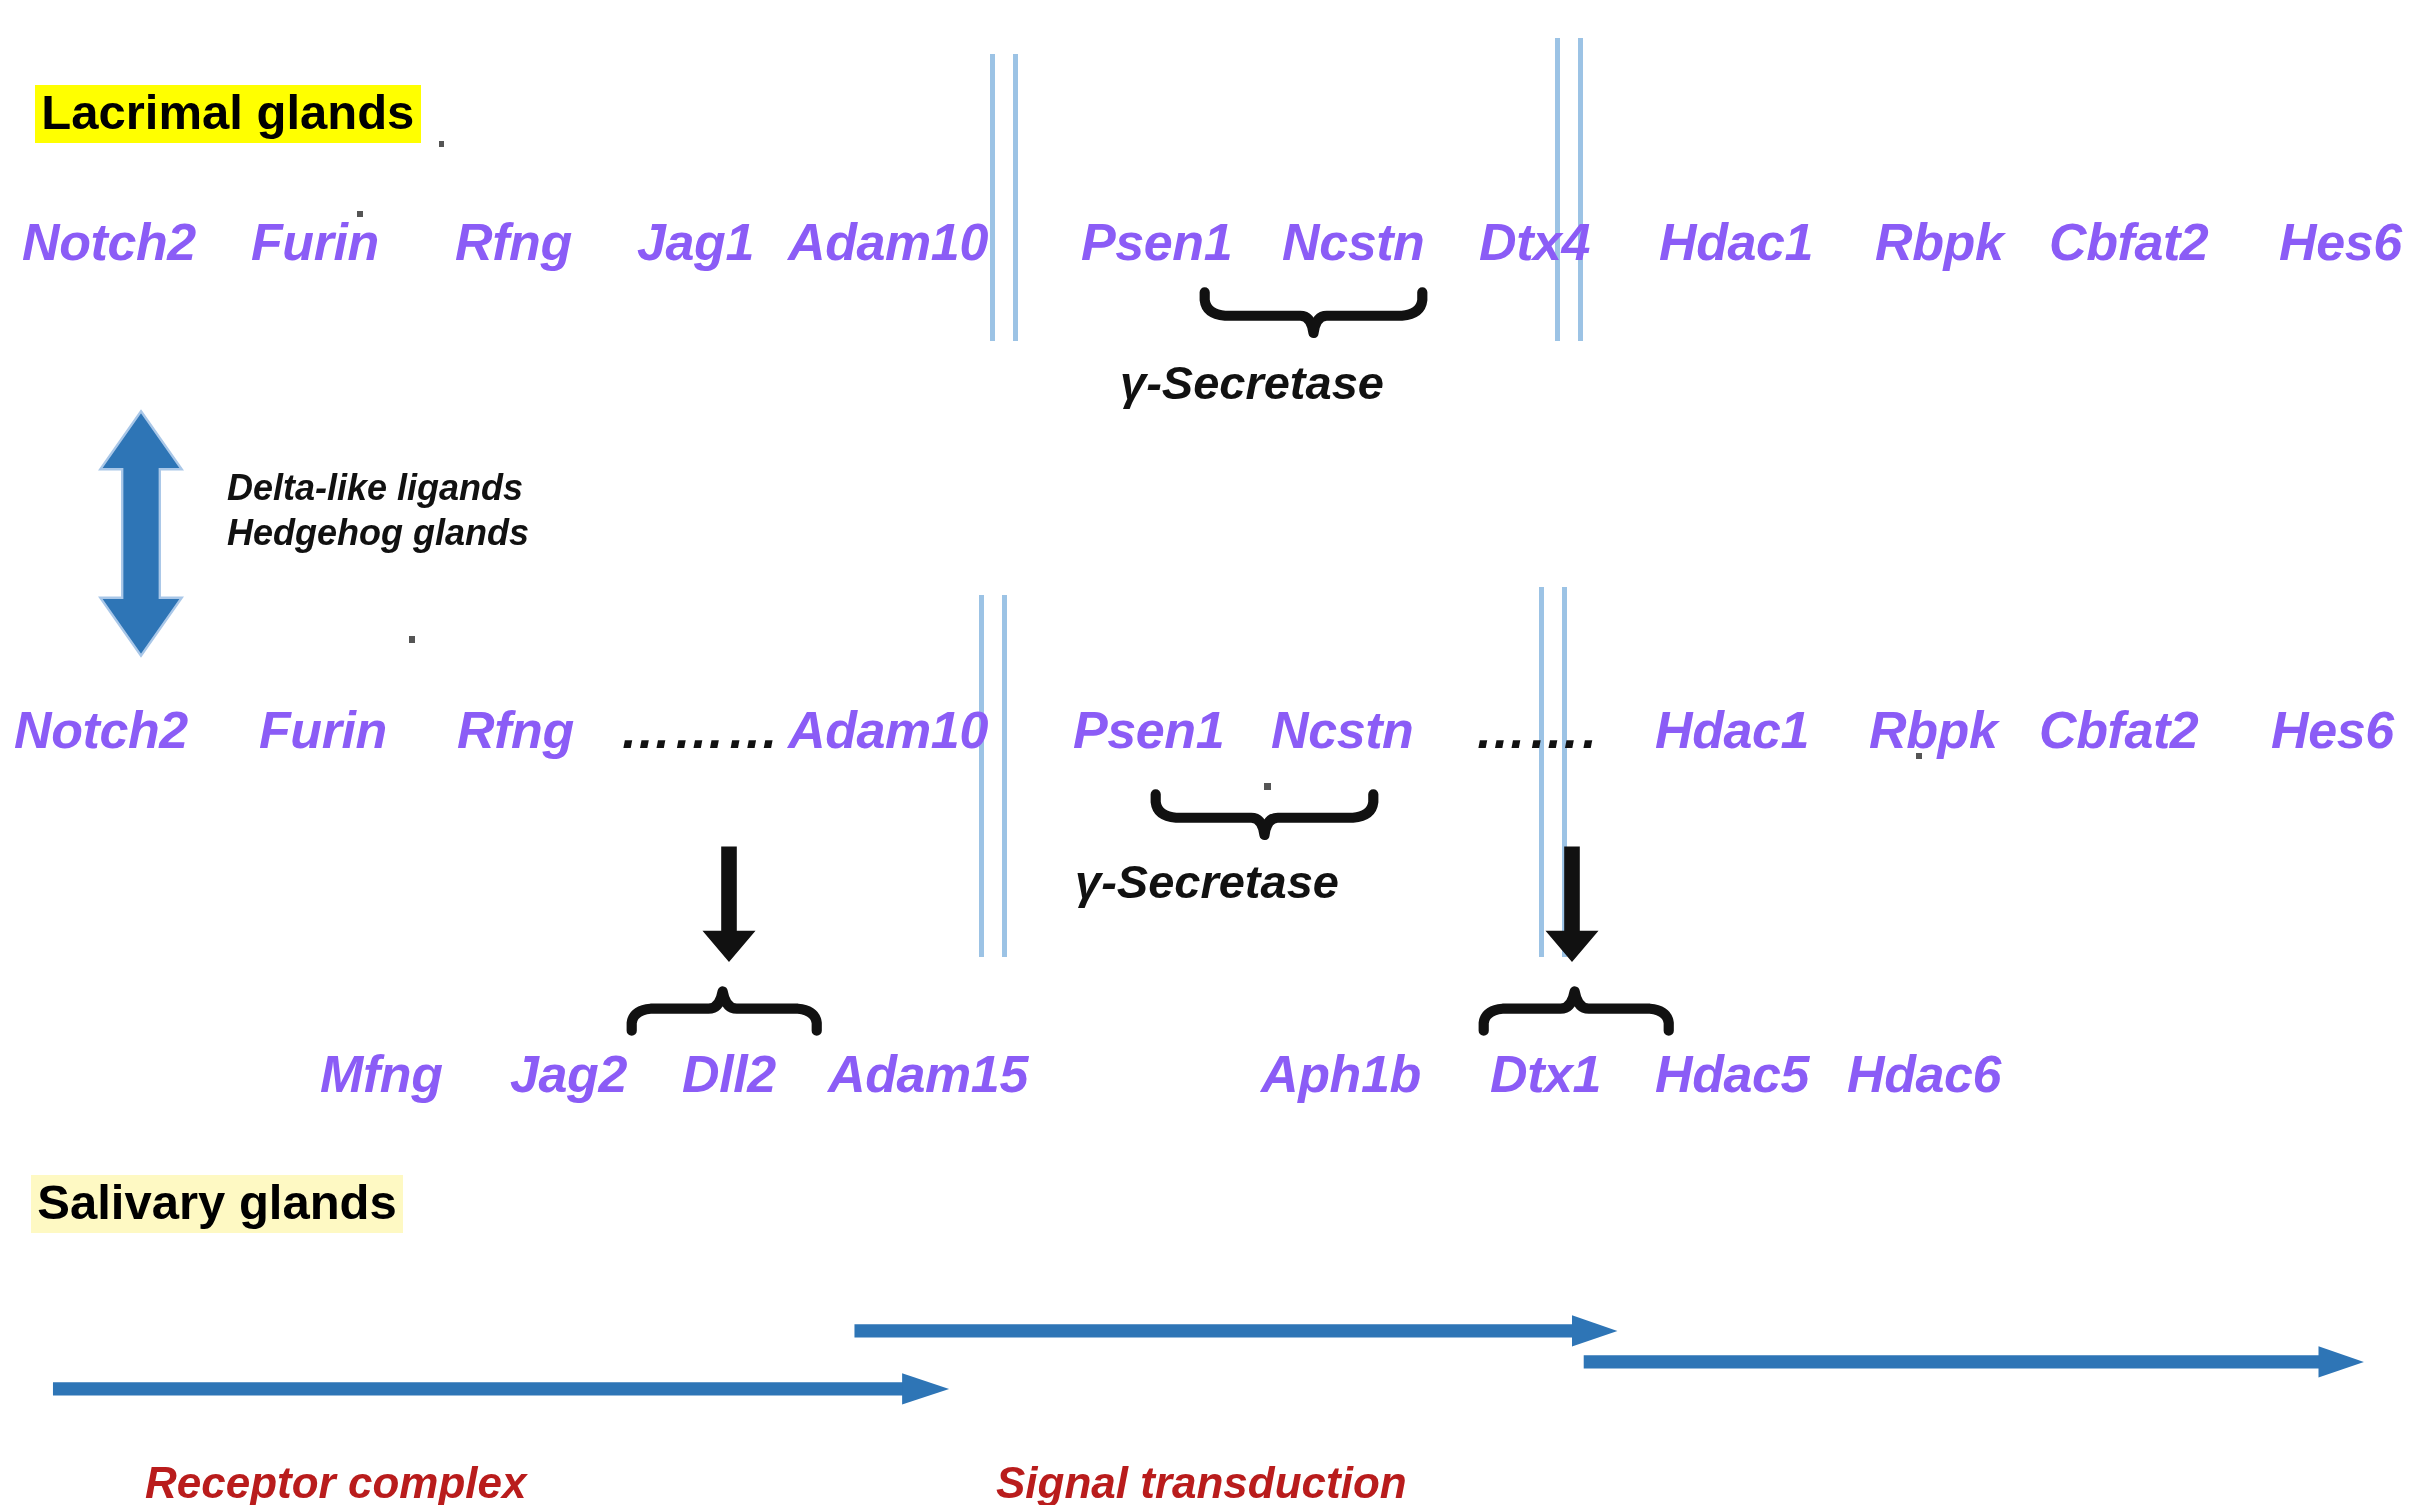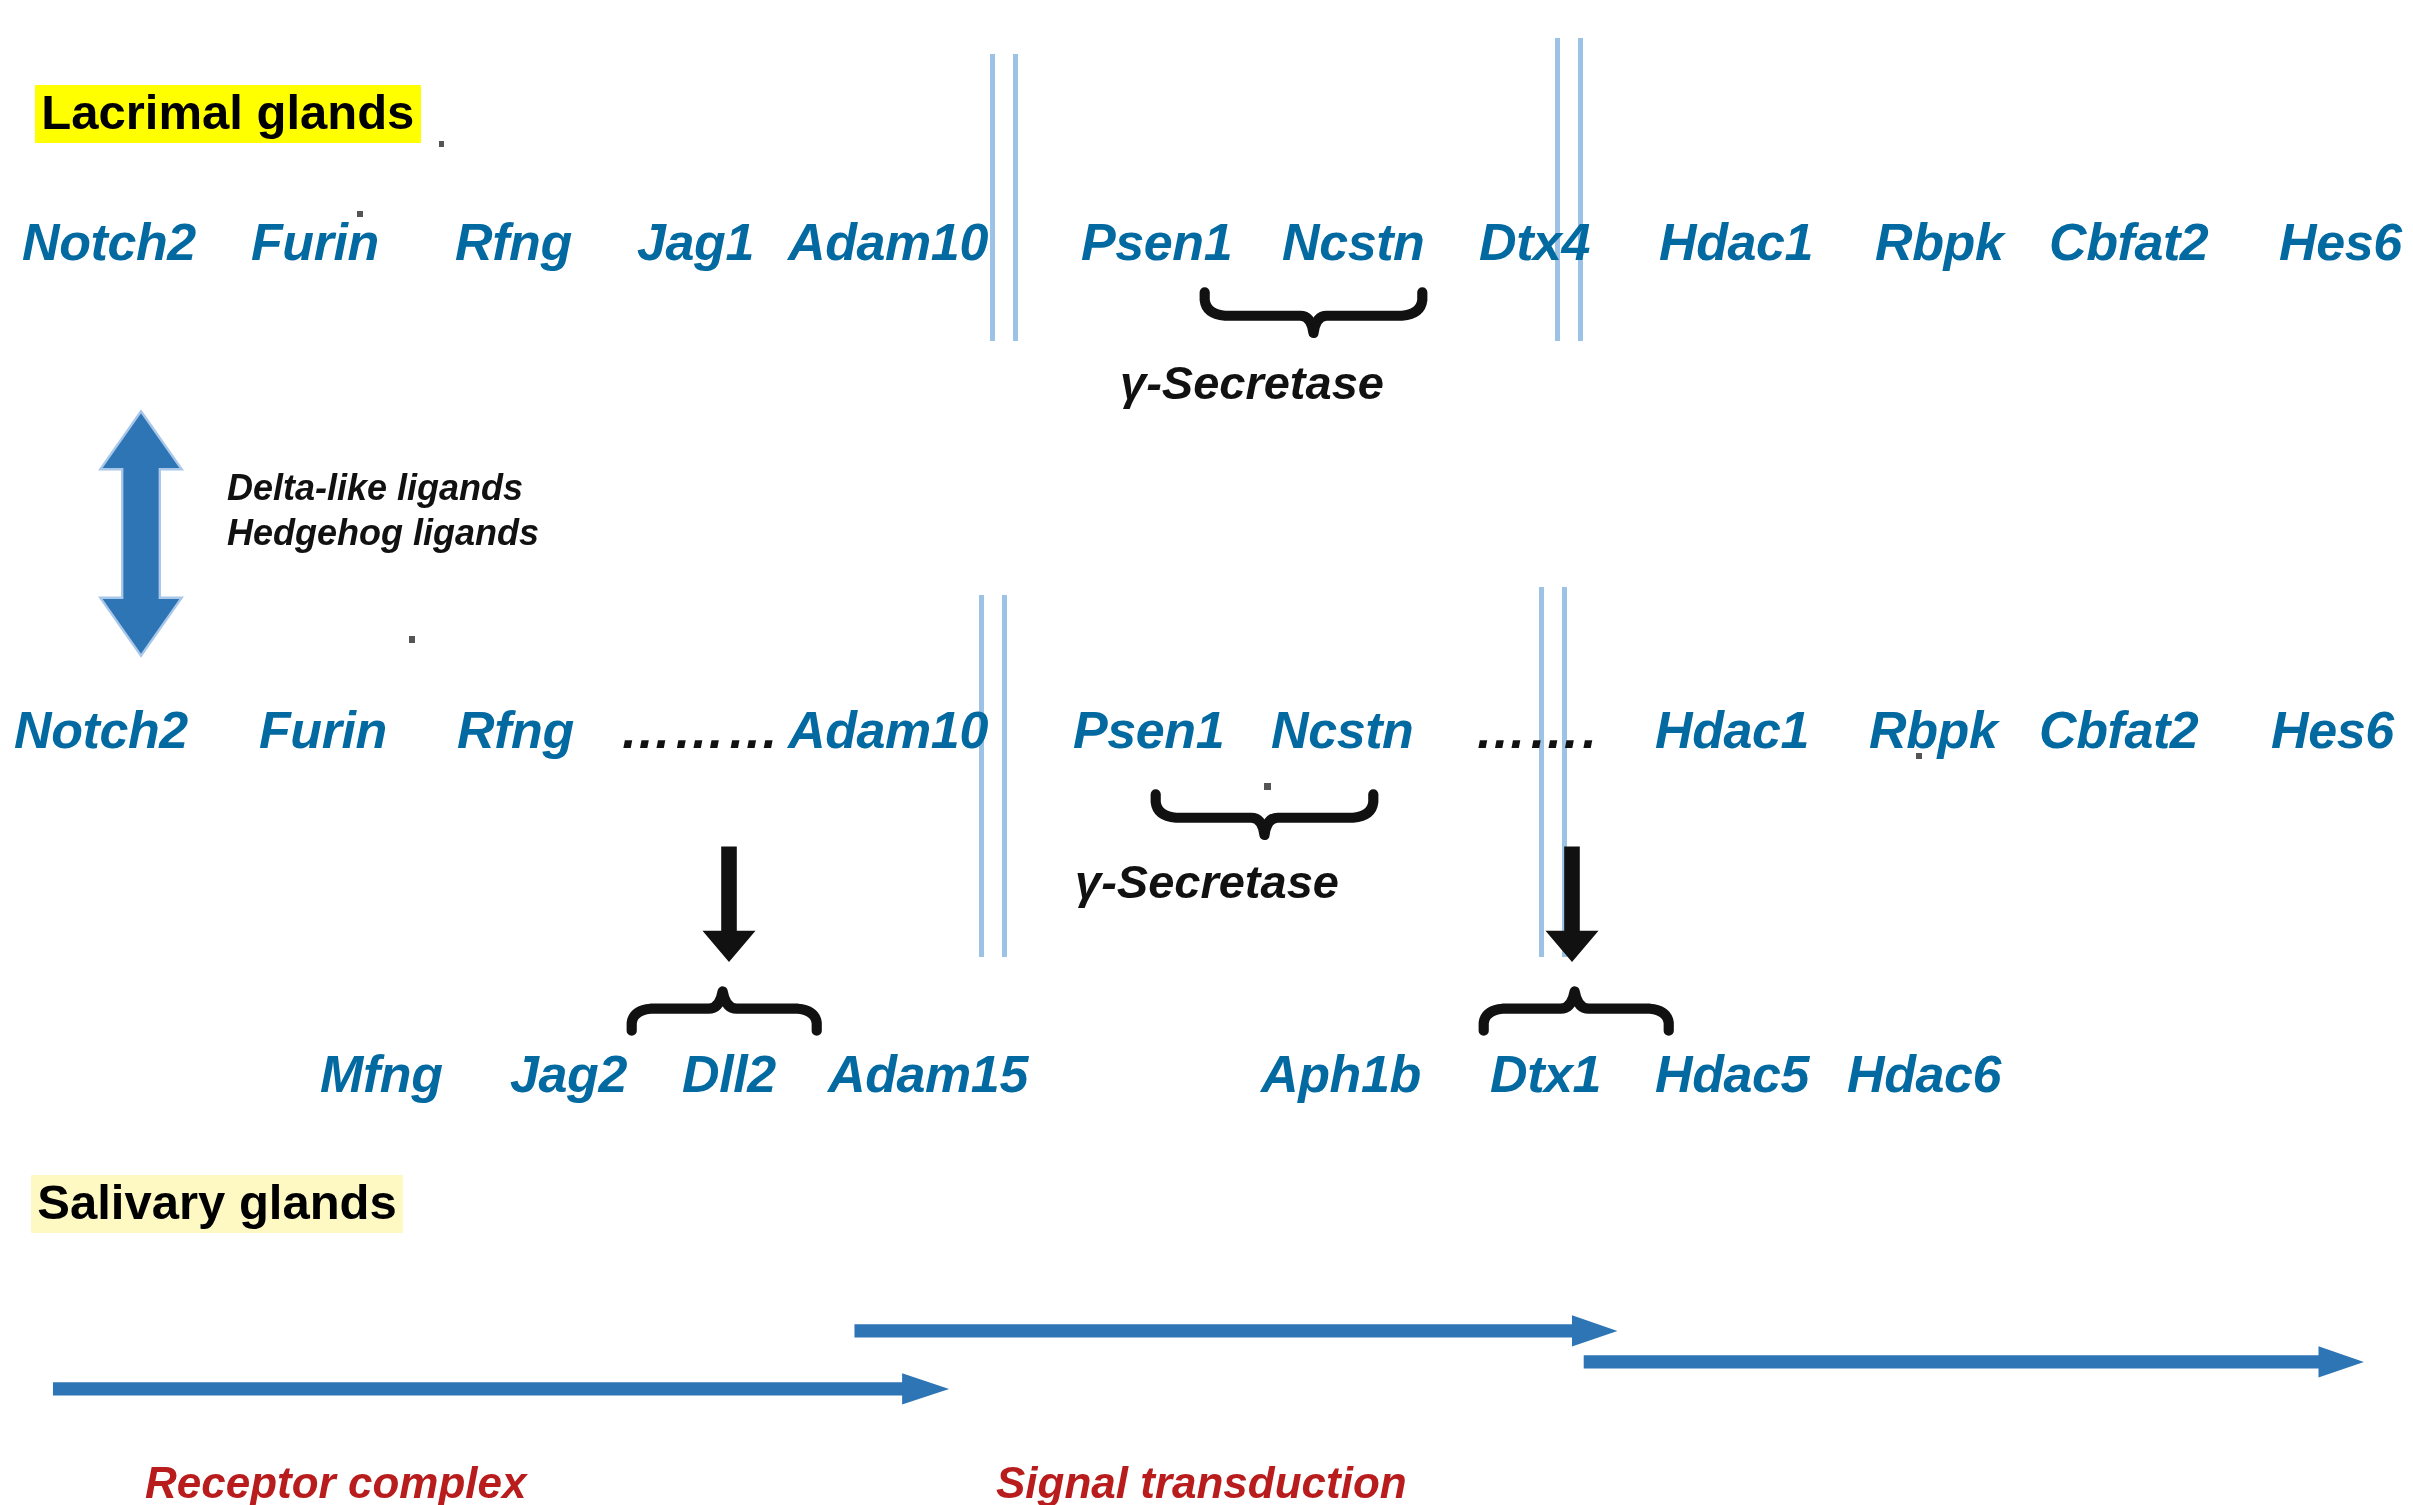--- a/index.html
+++ b/index.html
@@ -12,21 +12,21 @@
   
   .glabel{
     font-weight:bold;font-style:normal;font-size:49px;color:#000000;
     line-height:1.05;padding:1.6px 6.3px 4.7px 6.3px;
   }
   .hl-yellow{background:#FFFF00;}
   .hl-green{background:#fef9c3;}
 
   
   .gene{
-    font-weight:bold;font-style:italic;font-size:52px;color:#0369a1;
+    font-weight:bold;font-style:italic;font-size:52px;color:#8b5cf6;
     letter-spacing:-0.4px;
   }
 
   .dots{
     font-weight:bold;font-style:italic;font-size:52px;color:#111111;
     letter-spacing:1.6px;
   }
 
   
   .secretase{
@@ -88,21 +88,21 @@
     <path d="M6,4 L6,14 Q8,32 32,34 L128,34 Q142,34 145,56 Q148,34 162,34 L258,34 Q282,32 284,14 L284,4" fill="none" stroke="#111111" stroke-width="13" stroke-linecap="round" stroke-linejoin="round"></path>
   </svg>
   <div class="abs secretase" style="left:1120px;top:339px;">γ-Secretase</div>
 
   <svg style="left:94px;top:392px;" width="94" height="251" viewBox="0 0 120 320">
     <polygon points="60,4 112,78 84,78 84,242 112,242 60,316 8,242 36,242 36,78 8,78" fill="#2E75B6" stroke="#A9C7E8" stroke-width="3"></polygon>
   </svg>
 
   <div class="abs ligands" style="left:227px;top:449px;">
     <div>Delta-like ligands</div>
-    <div>Hedgehog ligands</div>
+    <div>Hedgehog glands</div>
   </div>
   <div class="speck" style="left:409px;top:620px;width:5.5px;height:7px;"></div>
 
   <div class="abs gene" style="left:14px;top:684px;">Notch2</div>
   <div class="abs gene" style="left:259px;top:684px;">Furin</div>
   <div class="abs gene" style="left:457px;top:684px;">Rfng</div>
   <div class="abs dots" style="left:620px;top:684px;">………</div>
   <div class="abs gene" style="left:788px;top:684px;">Adam10</div>
   <div class="abs gene" style="left:1073px;top:684px;">Psen1</div>
   <div class="abs gene" style="left:1271px;top:684px;">Ncstn</div>

